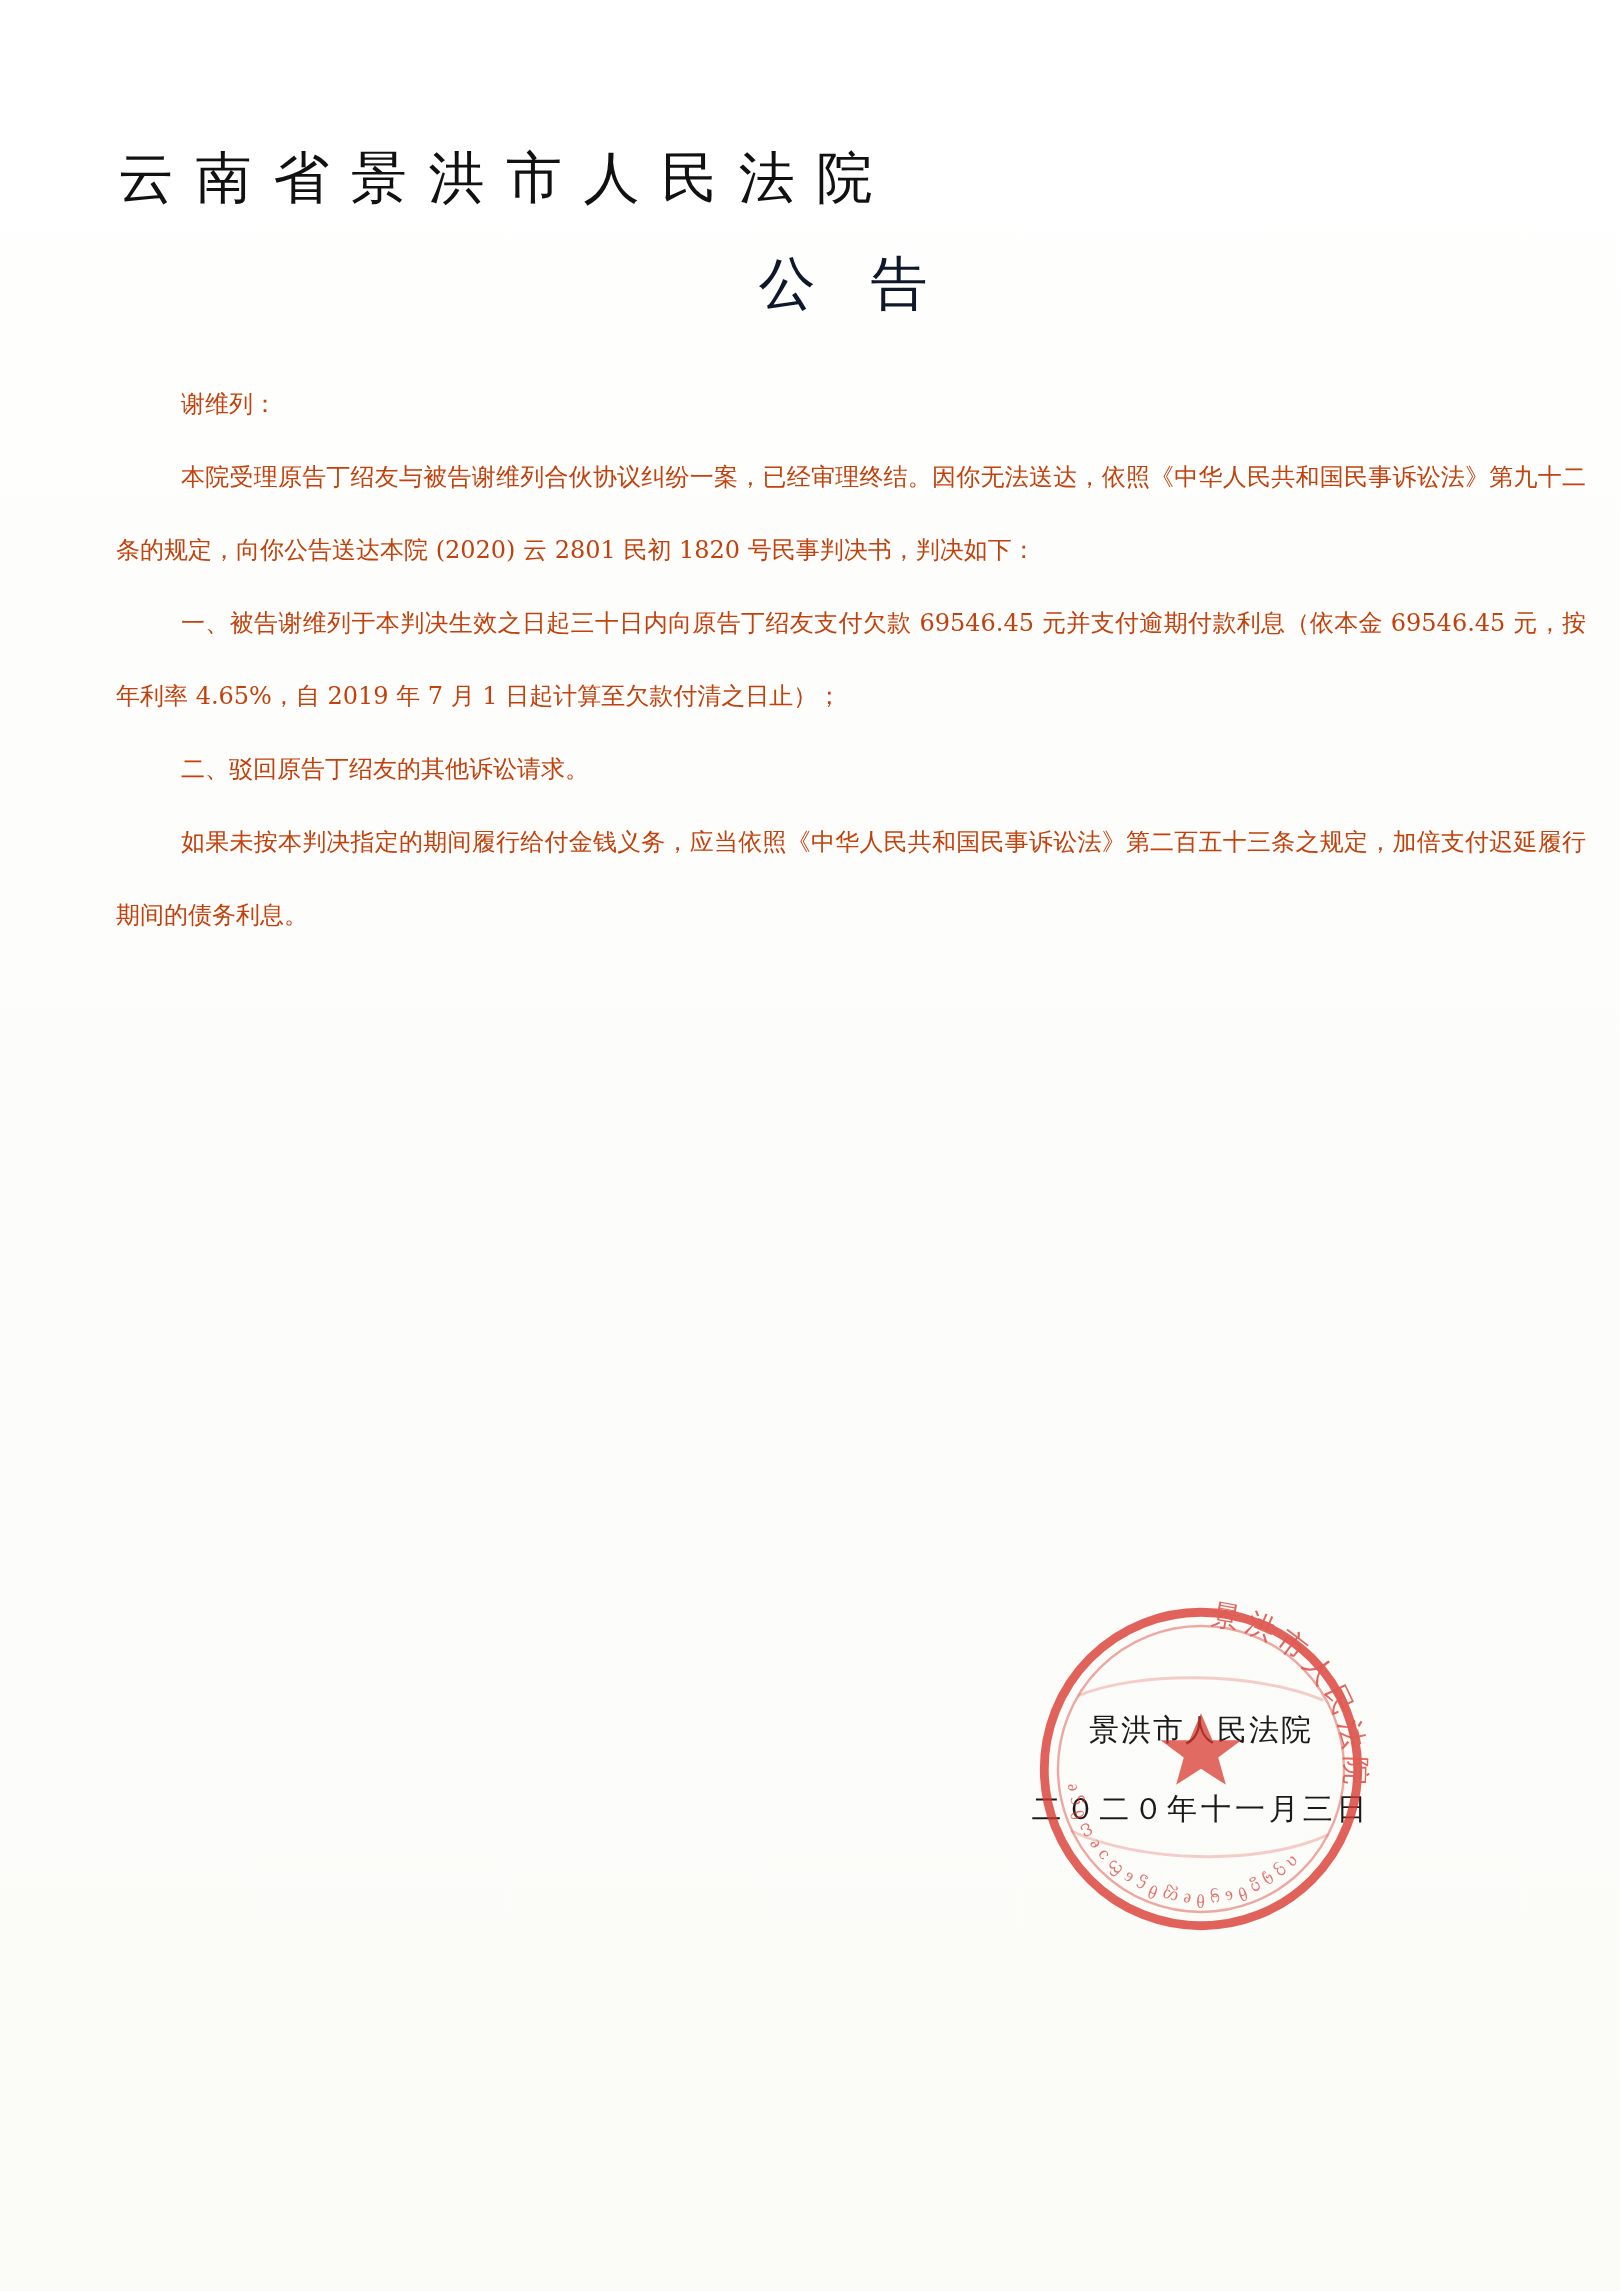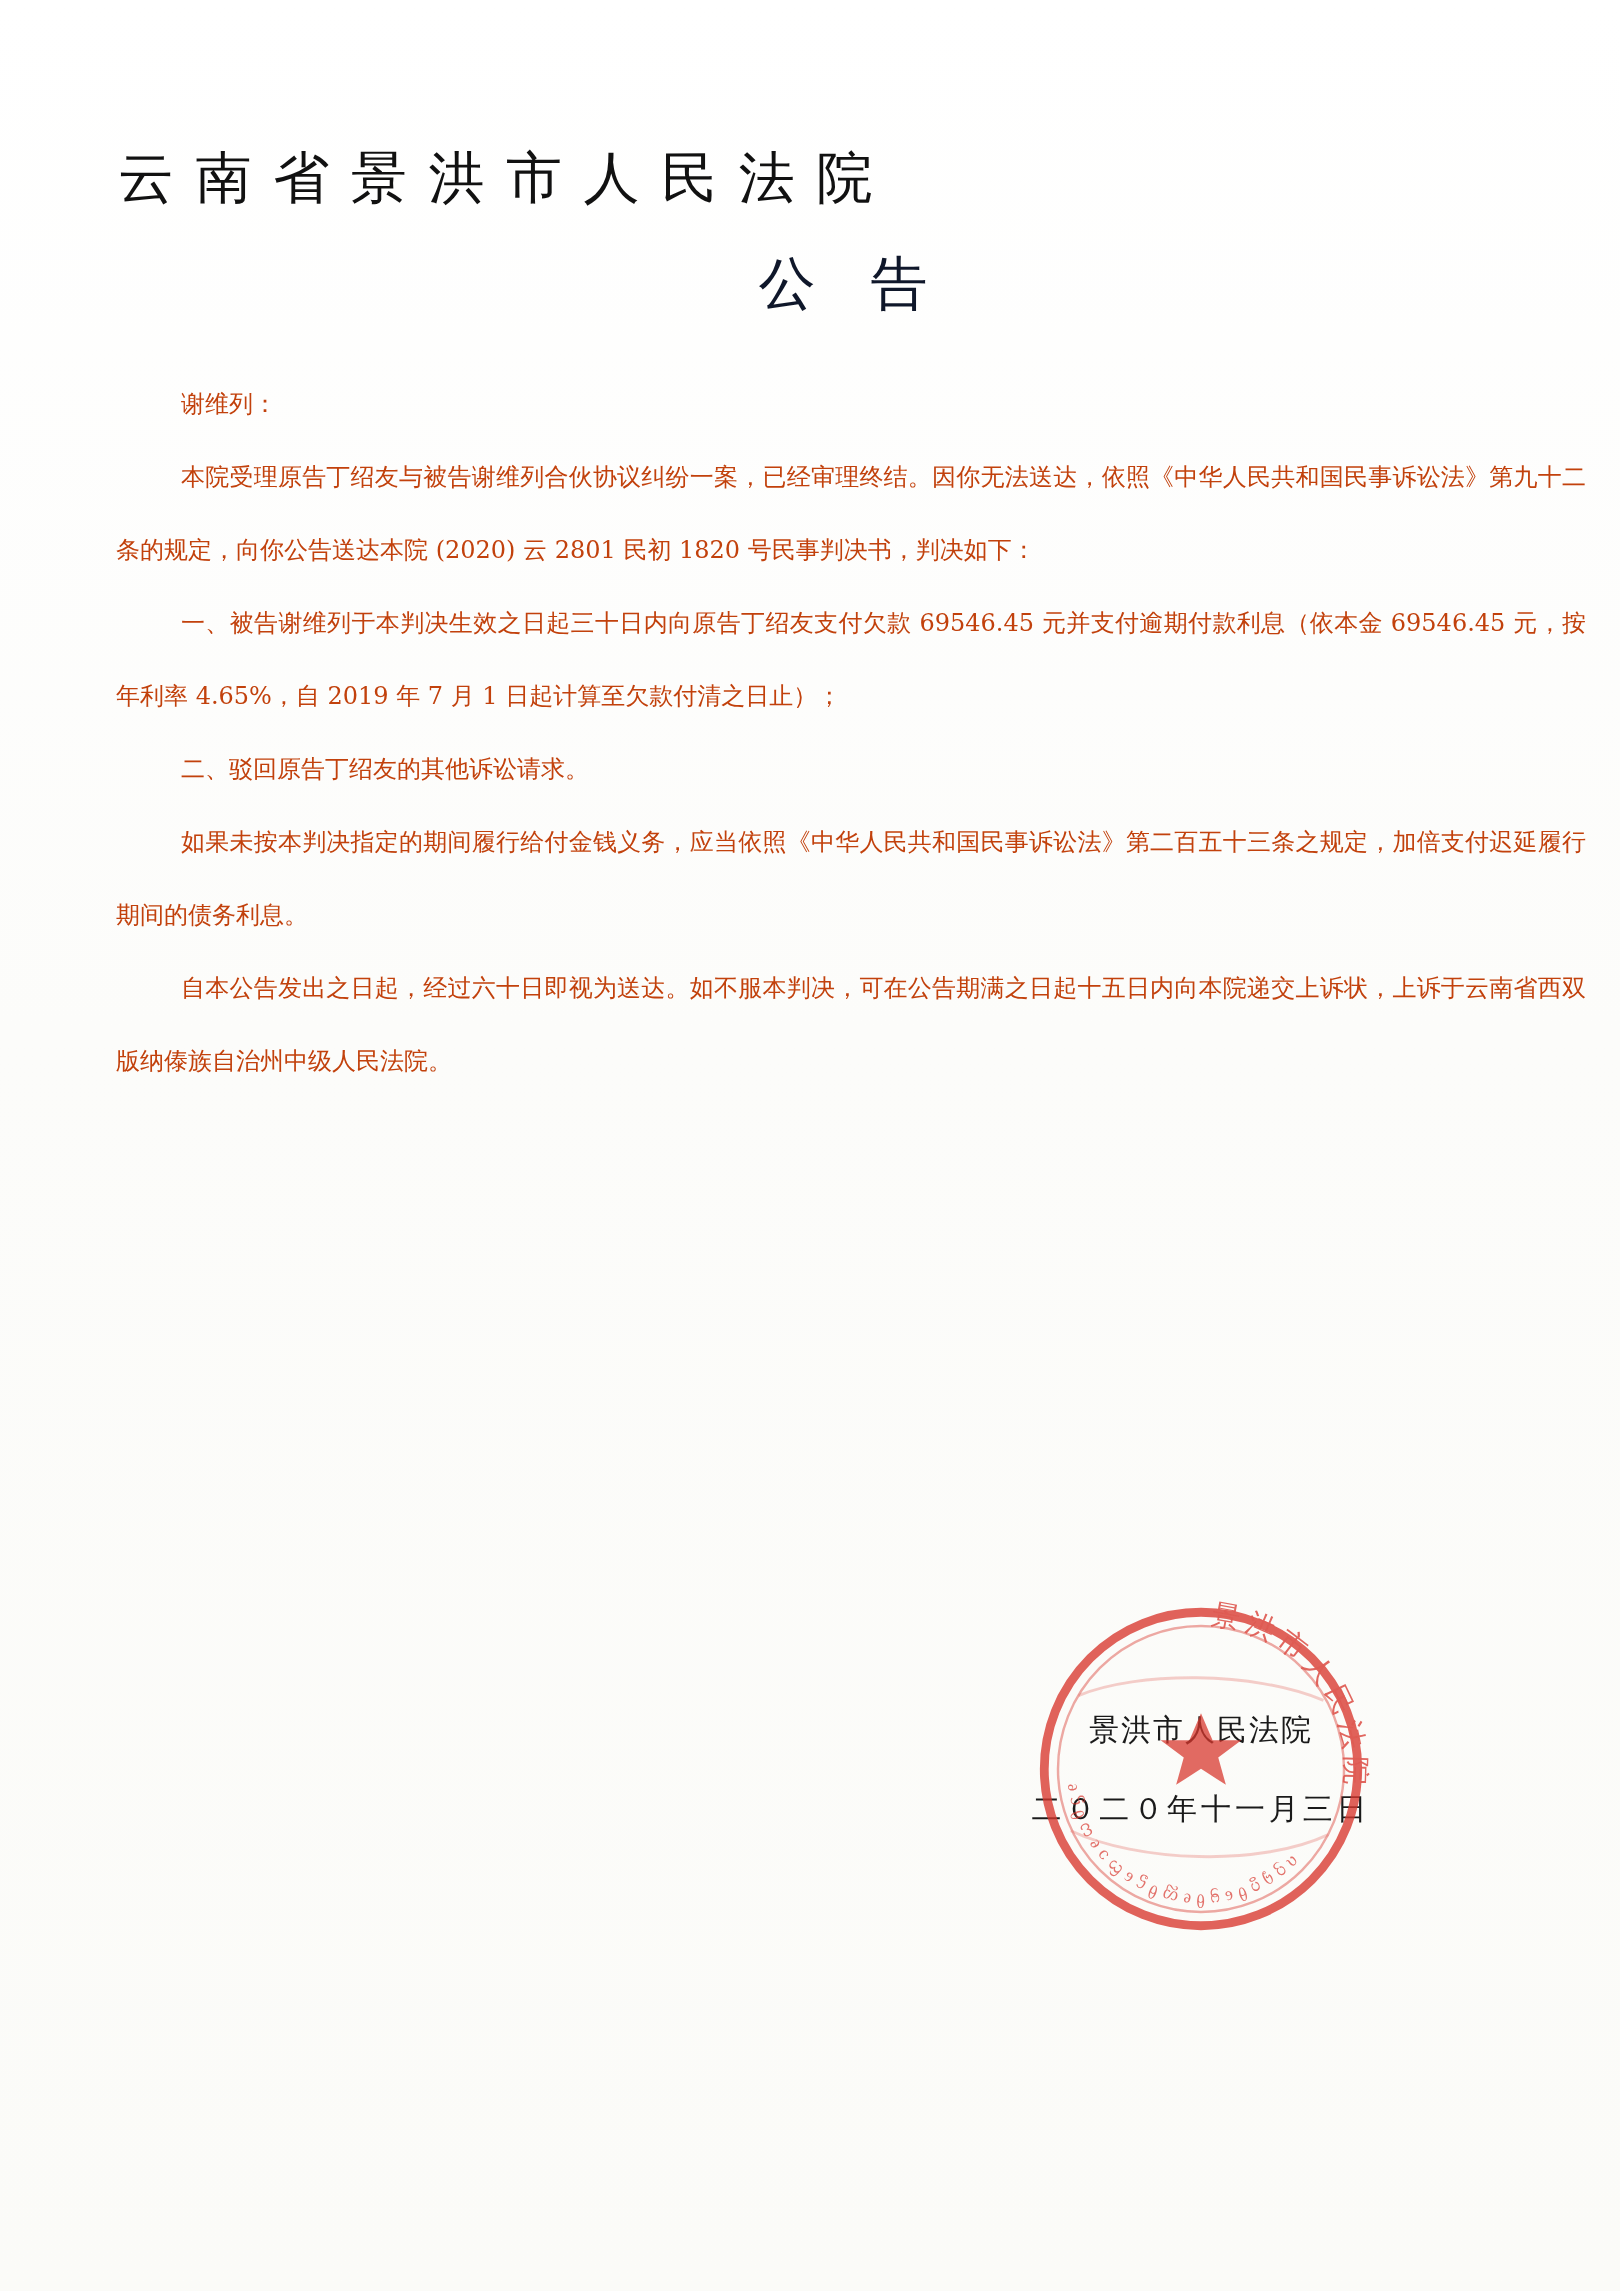--- a/index.html
+++ b/index.html
@@ -115,21 +115,20 @@
     <div class="court-name">云南省景洪市人民法院</div>
 
     <div class="doc-title">公告</div>
 
     <div class="body-text">
       <p class="addressee">谢维列：</p>
       <p class="indent2">本院受理原告丁绍友与被告谢维列合伙协议纠纷一案，已经审理终结。因你无法送达，依照《中华人民共和国民事诉讼法》第九十二条的规定，向你公告送达本院 (2020) 云 2801 民初 1820 号民事判决书，判决如下：</p>
       <p class="indent2">一、被告谢维列于本判决生效之日起三十日内向原告丁绍友支付欠款 69546.45 元并支付逾期付款利息（依本金 69546.45 元，按年利率 4.65%，自 2019 年 7 月 1 日起计算至欠款付清之日止）；</p>
       <p class="indent2">二、驳回原告丁绍友的其他诉讼请求。</p>
       <p class="indent2">如果未按本判决指定的期间履行给付金钱义务，应当依照《中华人民共和国民事诉讼法》第二百五十三条之规定，加倍支付迟延履行期间的债务利息。</p>
-      <p class="indent2">自本公告发出之日起，经过六十日即视为送达。如不服本判决，可在公告期满之日起十五日内向本院递交上诉状，上诉于云南省西双版纳傣族自治州中级人民法院。</p>
     </div>
 
     <div class="footer-space"></div>
   </div>
 
   <div class="seal-wrap">
     <div class="seal-text-line seal-org">景洪市人民法院</div>
     <div class="seal-text-line seal-date">二０二０年十一月三日</div>
 
     <svg class="stamp" viewBox="0 0 390 390">

